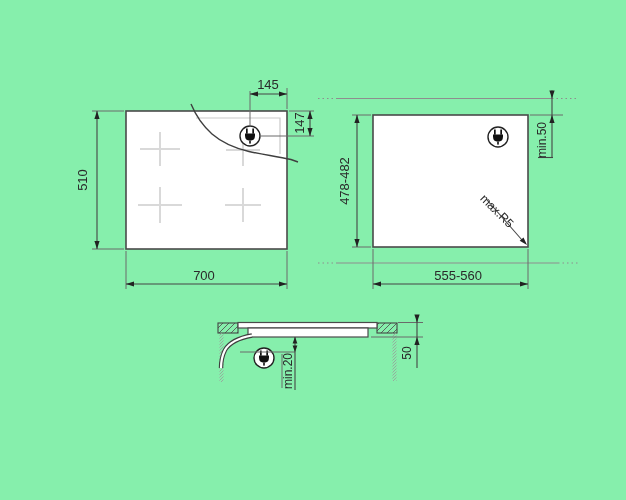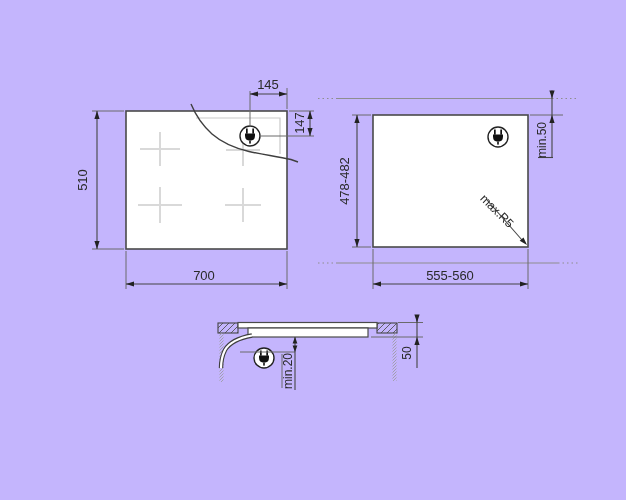--- a/index.html
+++ b/index.html
@@ -1,17 +1,17 @@
 <!DOCTYPE html>
 <html><head>
 <meta charset="utf-8">
 <style>
   html,body { margin:0; padding:0; background:#ffffff; }
   .canvas {
-    position:relative; width:626px; height:500px; background:#c4b5fd;
+    position:relative; width:626px; height:500px; background:#86efac;
     font-family:"Liberation Sans", sans-serif; overflow:hidden;
   }
   .lbl {
     position:absolute; color:#2a2a2a; font-size:13px; line-height:14px;
     text-align:center; white-space:nowrap; user-select:none;
   }
   .lbl.small { font-size:12px; }
   .rotccw { transform:rotate(-90deg); }
   .rot45  { transform:rotate(45deg); }
   svg { position:absolute; left:0; top:0; }
@@ -156,20 +156,20 @@
     </g>
   </g>
 </svg>
 
 <span class="lbl" style="left:248px; top:78px; width:40px;">145</span>
 <span class="lbl rotccw" style="left:280px; top:116px; width:40px;">147</span>
 <span class="lbl rotccw" style="left:63px; top:173px; width:40px;">510</span>
 <span class="lbl" style="left:184px; top:269px; width:40px;">700</span>
 
 <span class="lbl rotccw" style="left:315px; top:174px; width:60px;">478-482</span>
-<span class="lbl" style="left:418px; top:269px; width:64px;">555-560</span>
+<span class="lbl" style="left:418px; top:269px; width:64px;text-align:right;">555-560</span>
 <span class="lbl small rotccw" style="left:512px; top:133px; width:60px;">min.50</span>
 <span class="lbl small rot45" style="left:467px; top:204px; width:60px;">max.R5</span>
 
 <span class="lbl small rotccw" style="left:258px; top:364px; width:60px;">min.20</span>
 <span class="lbl small rotccw" style="left:387px; top:346px; width:40px;">50</span>
 
 </div>
 
 </body></html>

